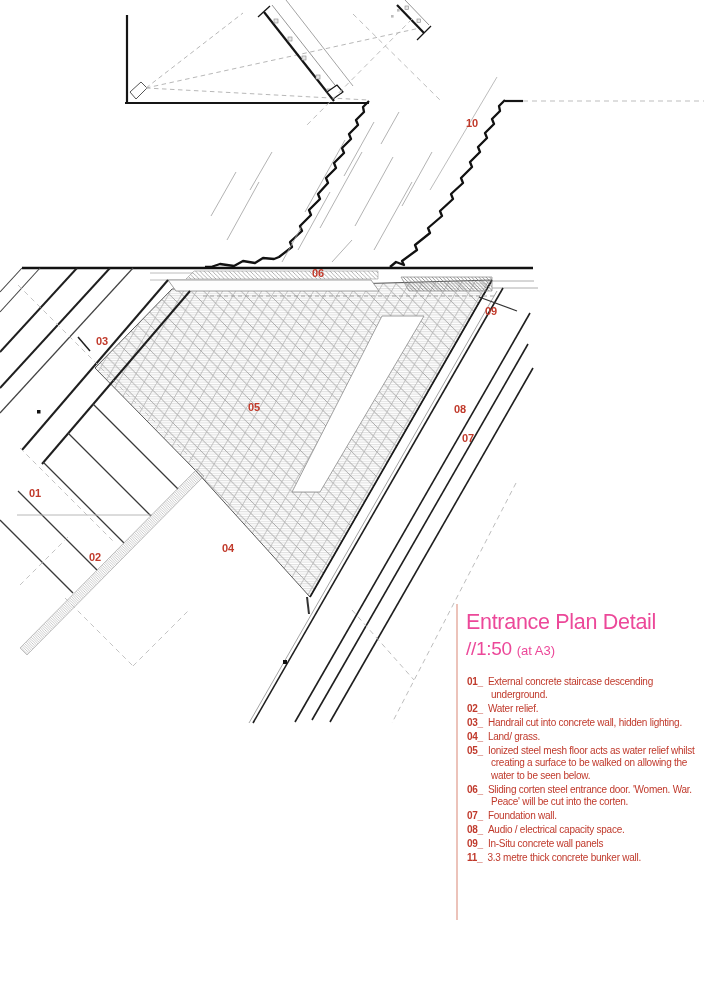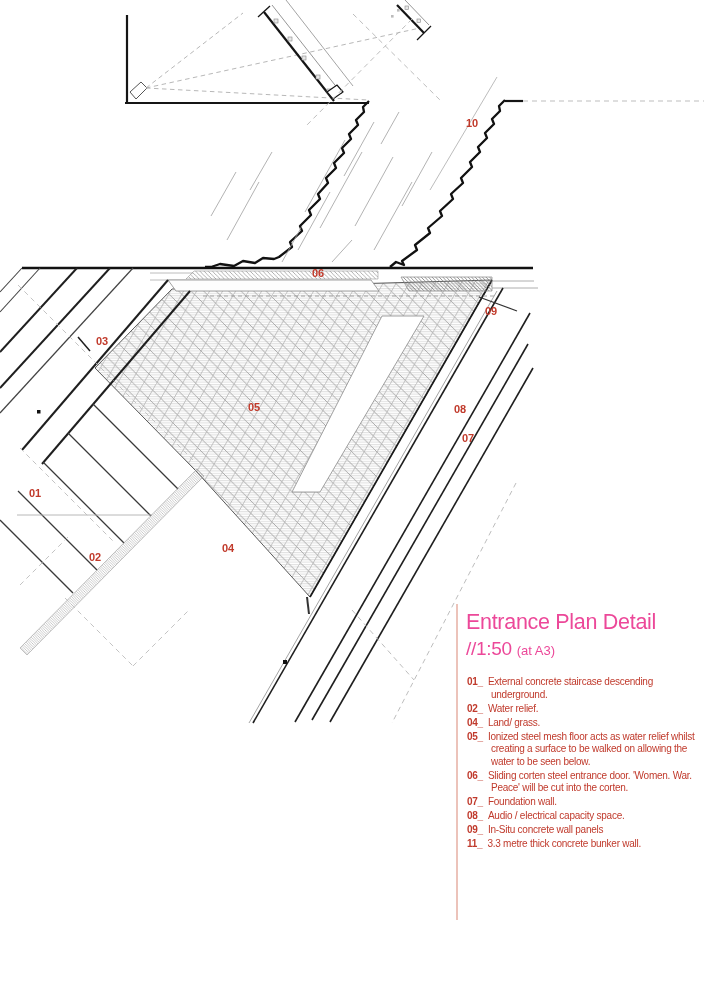--- a/index.html
+++ b/index.html
@@ -201,20 +201,21 @@
   <div id="scale-line">
     <span>//1:50</span>
     <span id="scale-suffix">(at A3)</span>
   </div>
 </div>
 
 <div id="legend">
   <ul>
     <li><span class="num">01_</span><span>External concrete staircase descending underground.</span></li>
     <li><span class="num">02_</span><span>Water relief.</span></li>
+    <li><span class="num">03_</span><span>Handrail cut into concrete wall, hidden lighting.</span></li>
     <li><span class="num">04_</span><span>Land/ grass.</span></li>
     <li><span class="num">05_</span><span>Ionized steel mesh floor acts as water relief whilst creating a surface to be walked on allowing the water to be seen below.</span></li>
     <li><span class="num">06_</span><span>Sliding corten steel entrance door. 'Women. War. Peace' will be cut into the corten.</span></li>
     <li><span class="num">07_</span><span>Foundation wall.</span></li>
     <li><span class="num">08_</span><span>Audio / electrical capacity space.</span></li>
     <li><span class="num">09_</span><span>In-Situ concrete wall panels</span></li>
     <li><span class="num">11_</span><span>3.3 metre thick concrete bunker wall.</span></li>
   </ul>
 </div>
 

